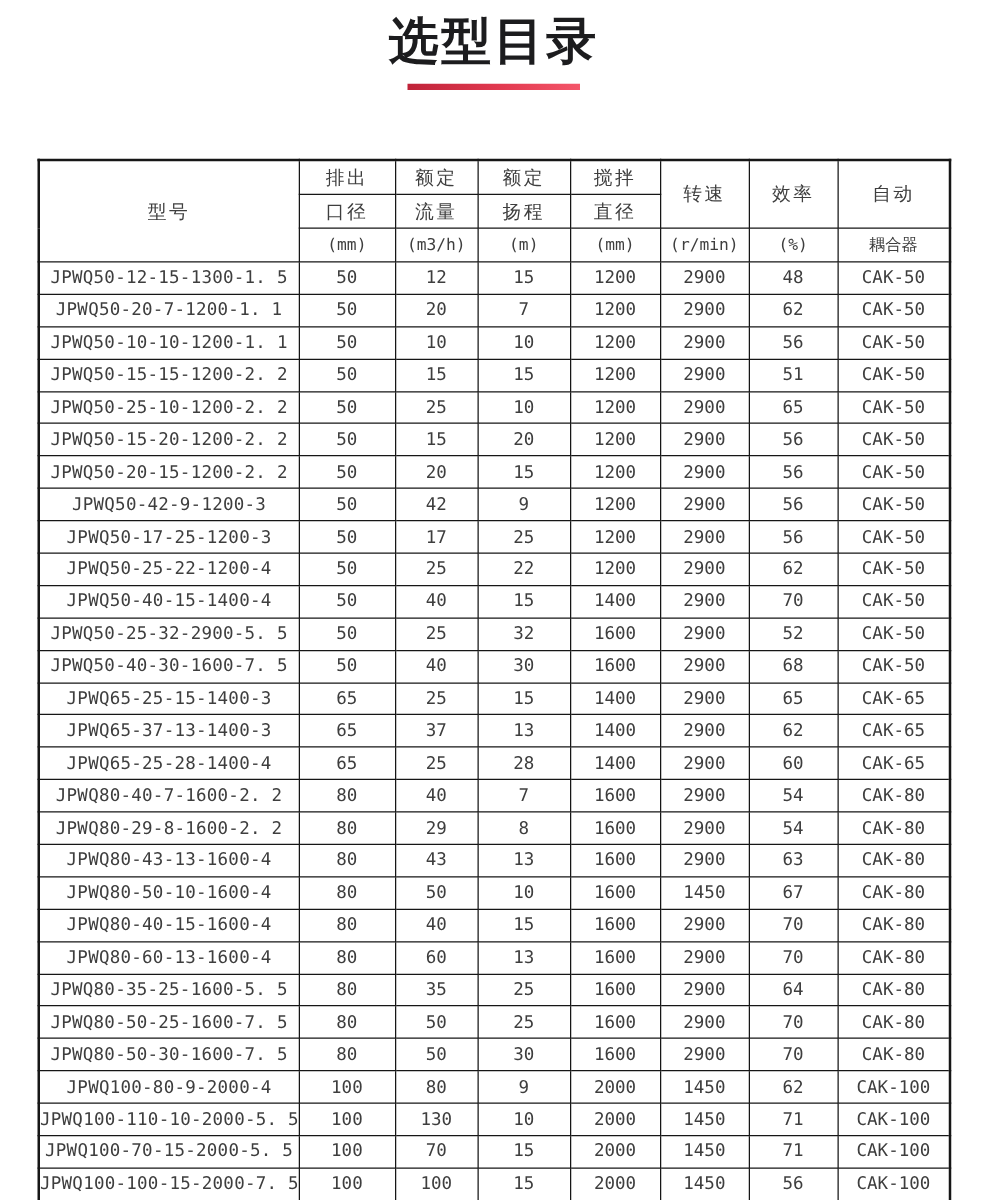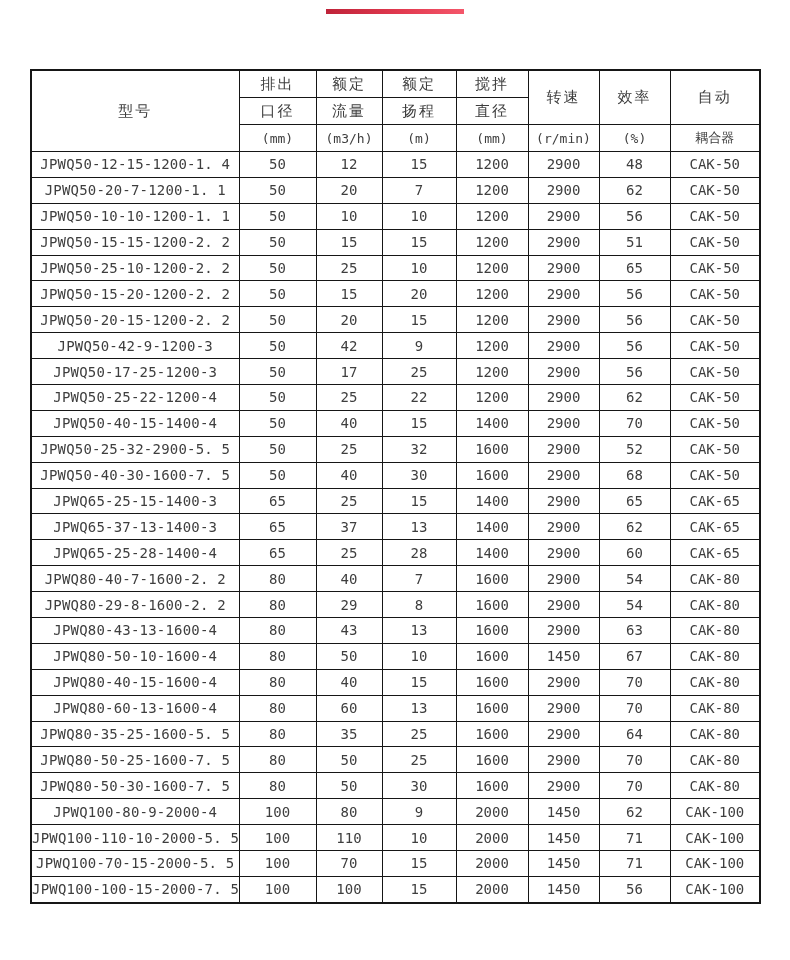--- a/index.html
+++ b/index.html
@@ -74,20 +74,21 @@
   .selection-table tbody td.model-cell {
     font-size: 14px;
     letter-spacing: 0.2px;
   }
 </style>
 </head>
 <body>
 
 <div class="page">
 
+  <h1 class="page-title">选型目录</h1>
 
   <div class="title-underline"></div>
 
   <table class="selection-table">
     <colgroup>
       <col style="width:208px">
       <col style="width:77px">
       <col style="width:66px">
       <col style="width:74px">
       <col style="width:72px">
@@ -117,21 +118,21 @@
         <th>(m3/h)</th>
         <th>(m)</th>
         <th>(mm)</th>
         <th>(r/min)</th>
         <th>(%)</th>
         <th class="cjk-unit">耦合器</th>
       </tr>
     </thead>
     <tbody>
         <tr>
-          <td class="model-cell">JPWQ50-12-15-1200-1. 4</td>
+          <td class="model-cell">JPWQ50-12-15-1300-1. 5</td>
           <td>50</td>
           <td>12</td>
           <td>15</td>
           <td>1200</td>
           <td>2900</td>
           <td>48</td>
           <td>CAK-50</td>
         </tr>
         <tr>
           <td class="model-cell">JPWQ50-20-7-1200-1. 1</td>
@@ -379,21 +380,21 @@
           <td>80</td>
           <td>9</td>
           <td>2000</td>
           <td>1450</td>
           <td>62</td>
           <td>CAK-100</td>
         </tr>
         <tr>
           <td class="model-cell">JPWQ100-110-10-2000-5. 5</td>
           <td>100</td>
-          <td>110</td>
+          <td>130</td>
           <td>10</td>
           <td>2000</td>
           <td>1450</td>
           <td>71</td>
           <td>CAK-100</td>
         </tr>
         <tr>
           <td class="model-cell">JPWQ100-70-15-2000-5. 5</td>
           <td>100</td>
           <td>70</td>

